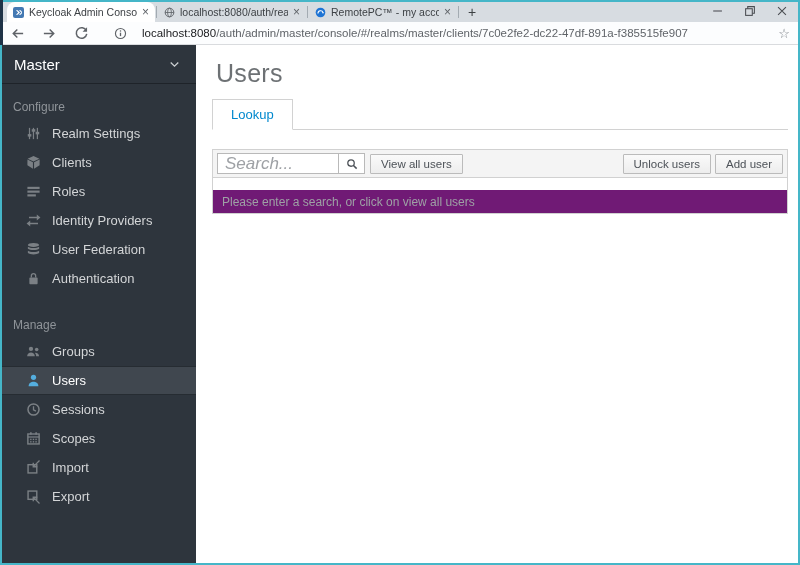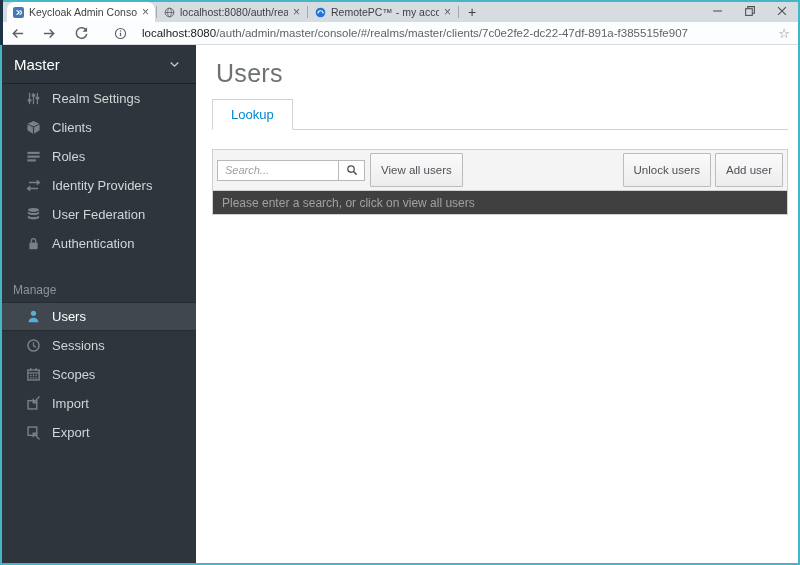--- a/index.html
+++ b/index.html
@@ -51,31 +51,31 @@
 
   
   .content { flex:1; background:#fff; overflow:hidden; }
   h1.pagetitle { margin:14px 0 0 20px; font-size:25px; font-weight:300; color:#6d7174; letter-spacing:.3px; }
   .tabs-row { margin:11px 12px 0 16px; border-bottom:1px solid #d2d2d2; }
   .tab-item { display:inline-block; padding:7px 18px; margin-bottom:-1px; background:#fff;
               border:1px solid #d2d2d2; border-bottom-color:#fff; color:var(--accent,#0088ce);
               font-size:13px; cursor:pointer; position:relative; }
   .panel { margin:19px 12px 0 16px; border:1px solid #d1d1d1; }
   .toolbar { background:#f4f4f4; border-bottom:1px solid #d1d1d1; display:flex; align-items:center; padding:3px 4px; }
-  .search-input { width:122px; height:21px; border:1px solid #b9b9b9; padding:0 7px; font-size:11px;
+  .search-input { width:122px; height:21px; border:1px solid #b9b9b9; padding:0 7px; font-size:17px;
                   font-family:inherit; color:#363636; outline:none; }
   .search-input::placeholder { font-style:italic; color:#9ea1a5; }
   .search-btn { width:27px; height:21px; background:#fff; border:1px solid #b9b9b9; margin-left:-1px;
                 display:flex; align-items:center; justify-content:center; cursor:pointer; color:#4d5258; }
   .btn { font-size:11.5px; color:#4d5258; background:linear-gradient(#fafafa,#ededed);
-         border:1px solid #bbb; border-radius:1px; padding:10px 10px; font-family:inherit; cursor:pointer; }
+         border:1px solid #bbb; border-radius:1px; padding:3px 10px; font-family:inherit; cursor:pointer; }
   .view-all { margin-left:5px; }
   .spacer { flex:1; }
   .btn + .btn { margin-left:4px; }
-  .empty-row { padding:5px 9px 4px; font-size:12px; color:#9ea1a5; background:#404040; }
+  .empty-row { padding:5px 9px 4px; font-size:12px; color:#9ea1a5; background:#701a75;margin-top:12px; }
 </style>
 </head>
 <body>
 
 <div class="tabbar">
   <div class="tab active">
     <span class="favicon" style="display:flex">
       <svg width="11" height="11" viewBox="0 0 16 16">
           <rect width="16" height="16" rx="3" fill="#4479b3"></rect>
           <path d="M4.2 4.6 7.6 8l-3.4 3.4h2.6L10.2 8 6.8 4.6zm4.4 0L12 8l-3.4 3.4h2.6L13 9.2V6.8l-1.8-2.2z" fill="#fff"></path>
@@ -163,20 +163,21 @@
 
   <div class="sidebar">
     <div class="master">
       <span>Master</span>
       <span class="chev">
         <svg width="11" height="11" viewBox="0 0 16 16">
             <path d="M2.5 5 8 10.5 13.5 5" fill="none" stroke="currentColor" stroke-width="1.8"></path>
           </svg>
       </span>
     </div>
+    <div class="nav-label">Configure</div>
     <div>
         <div class="nav-item">
           <span class="icn">
             <svg viewBox="0 0 16 16" width="15" height="15" fill="currentColor">
               <rect x="3.1" y="2" width="1.3" height="12"></rect>
               <rect x="7.3" y="2" width="1.3" height="12"></rect>
               <rect x="11.5" y="2" width="1.3" height="12"></rect>
               <rect x="1.9" y="8.6" width="3.8" height="2.7"></rect>
               <rect x="6.1" y="3.4" width="3.8" height="2.7"></rect>
               <rect x="10.3" y="6.2" width="3.8" height="2.7"></rect>
@@ -228,20 +229,31 @@
             <svg viewBox="0 0 16 16" width="15" height="15" fill="currentColor">
               <path d="M5 7V5a3 3 0 0 1 6 0v2H9.6V5a1.6 1.6 0 0 0-3.2 0v2z"></path>
               <rect x="3.6" y="7" width="8.8" height="7" rx="0.9"></rect>
             </svg>
           </span>
           <span>Authentication</span>
         </div>
       </div>
     <div class="nav-label second">Manage</div>
     <div>
+        <div class="nav-item">
+          <span class="icn">
+            <svg viewBox="0 0 16 16" width="15" height="15" fill="currentColor">
+              <circle cx="5.3" cy="5.2" r="2.3"></circle>
+              <path d="M1.2 13c0-2.6 2-4 4.1-4s4.1 1.4 4.1 4z"></path>
+              <circle cx="11.4" cy="5.8" r="1.9"></circle>
+              <path d="M10 9.4c2.2 0 3.9 1.3 3.9 3.6h-3.1c0-1.4-.3-2.7-1.3-3.5z"></path>
+            </svg>
+          </span>
+          <span>Groups</span>
+        </div>
         <div class="nav-item active">
           <span class="icn">
             <svg viewBox="0 0 16 16" width="15" height="15" fill="currentColor">
               <circle cx="8" cy="4.6" r="2.8"></circle>
               <path d="M2.8 14.2c0-3.6 3-4.8 5.2-4.8s5.2 1.2 5.2 4.8z"></path>
             </svg>
           </span>
           <span>Users</span>
         </div>
         <div class="nav-item">

